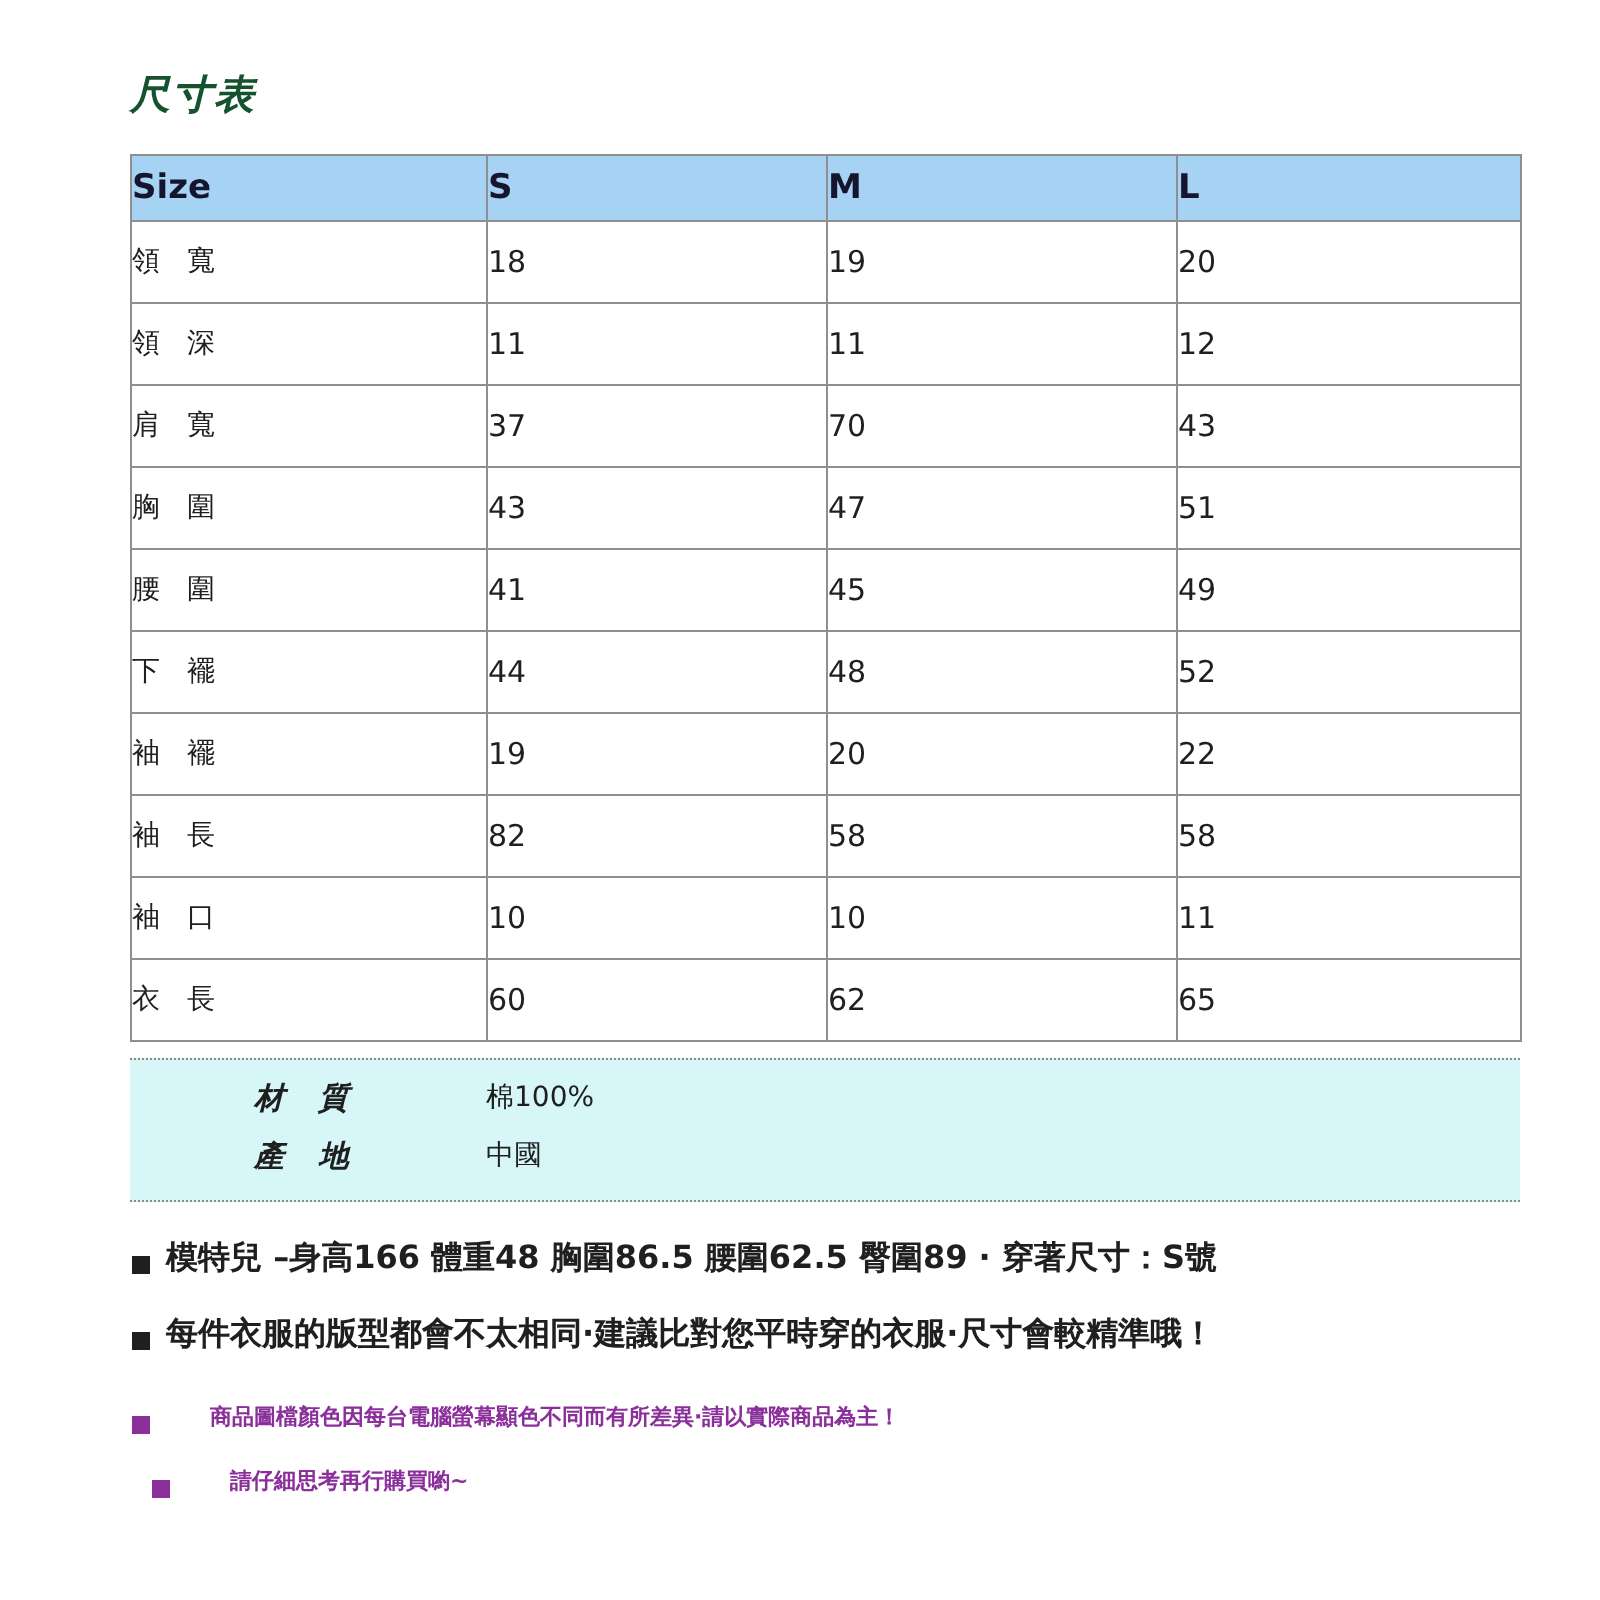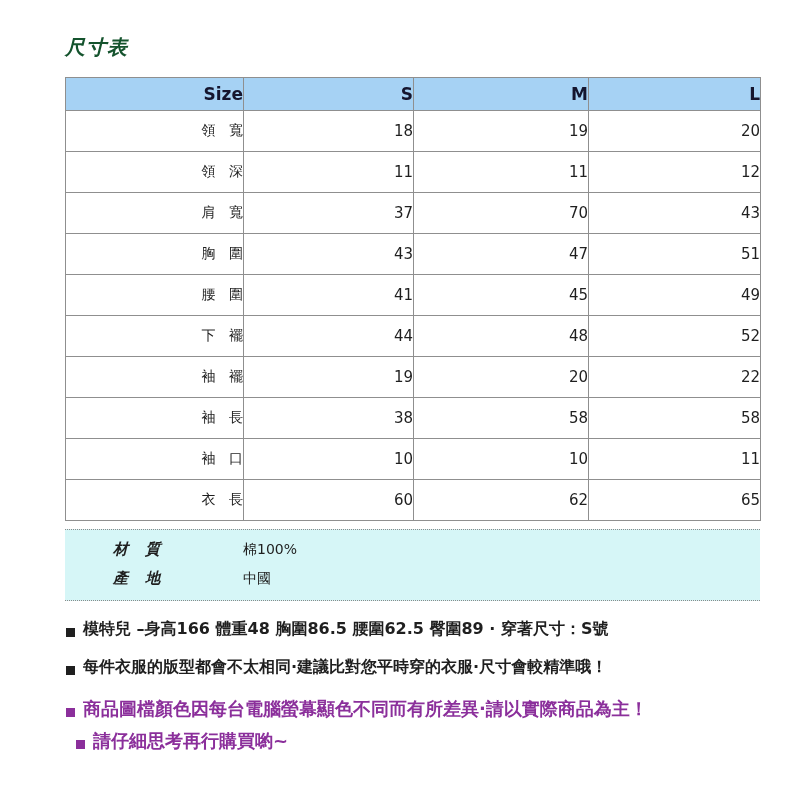--- a/index.html
+++ b/index.html
@@ -34,21 +34,21 @@
   .product-name  { margin-left: 60px; }
   .unit-label    { margin-left: auto; font-weight: normal; font-size: 13px; }
 
   table.size-table {
     width: 695px;
     border-collapse: collapse;
     table-layout: fixed;
   }
   .size-table th, .size-table td {
     border: 1px solid #8f8f8f;
-    text-align: right;
+    text-align: left;
     vertical-align: middle;
     padding: 0;
   }
   .size-table th {
     background: #a6d2f4;
     height: 33px;
     font-size: 17px;
     font-weight: bold;
     color: #15152e;
   }
@@ -58,21 +58,21 @@
   .info-box {
     width: 695px;
     margin-top: 8px;
     background: #d6f6f7;
     border-top: 1px dotted #8a8a8a;
     border-bottom: 1px dotted #8a8a8a;
     padding: 5px 0 7px 0;
   }
   .info-row { position: relative; height: 29px; line-height: 29px; }
   .info-label {
-    position: absolute; left: 48px; top: 0;
+    position: absolute; left: 62px; top: 0;
     font-size: 15px; font-weight: bold; font-style: italic;
     word-spacing: 12px;
   }
   .info-value { margin-left: 178px; font-size: 14px; }
 
   .notes { margin-top: 18px; width: 710px; }
   .note {
     display: flex;
     align-items: center;
     font-weight: bold;
@@ -80,21 +80,21 @@
     line-height: 20px;
     margin-bottom: 18px;
     color: #1f1f1f;
   }
   .note .bullet {
     flex: none;
     width: 9px; height: 9px;
     margin: 6px 8px 0 1px;
     background: #1f1f1f;
   }
-  .note.purple { color: #8b2f9b; font-size: 18px; margin-bottom: 12px; }
+  .note.purple { color: #8b2f9b; font-size: 11px; margin-bottom: 12px; gap: 22px; }
   .note.purple .bullet { background: #8b2f9b; }
   .note.note-3 { margin-bottom: 22px; }
   .note.indent { margin-left: 10px; }
 </style>
 </head>
 <body>
 
 <div class="page">
 
   <h1 class="page-title">尺寸表</h1>
@@ -153,21 +153,21 @@
         <td>52</td>
       </tr>
       <tr>
         <td class="row-label">袖 襬</td>
         <td>19</td>
         <td>20</td>
         <td>22</td>
       </tr>
       <tr>
         <td class="row-label">袖 長</td>
-        <td>38</td>
+        <td>82</td>
         <td>58</td>
         <td>58</td>
       </tr>
       <tr>
         <td class="row-label">袖 口</td>
         <td>10</td>
         <td>10</td>
         <td>11</td>
       </tr>
       <tr>

